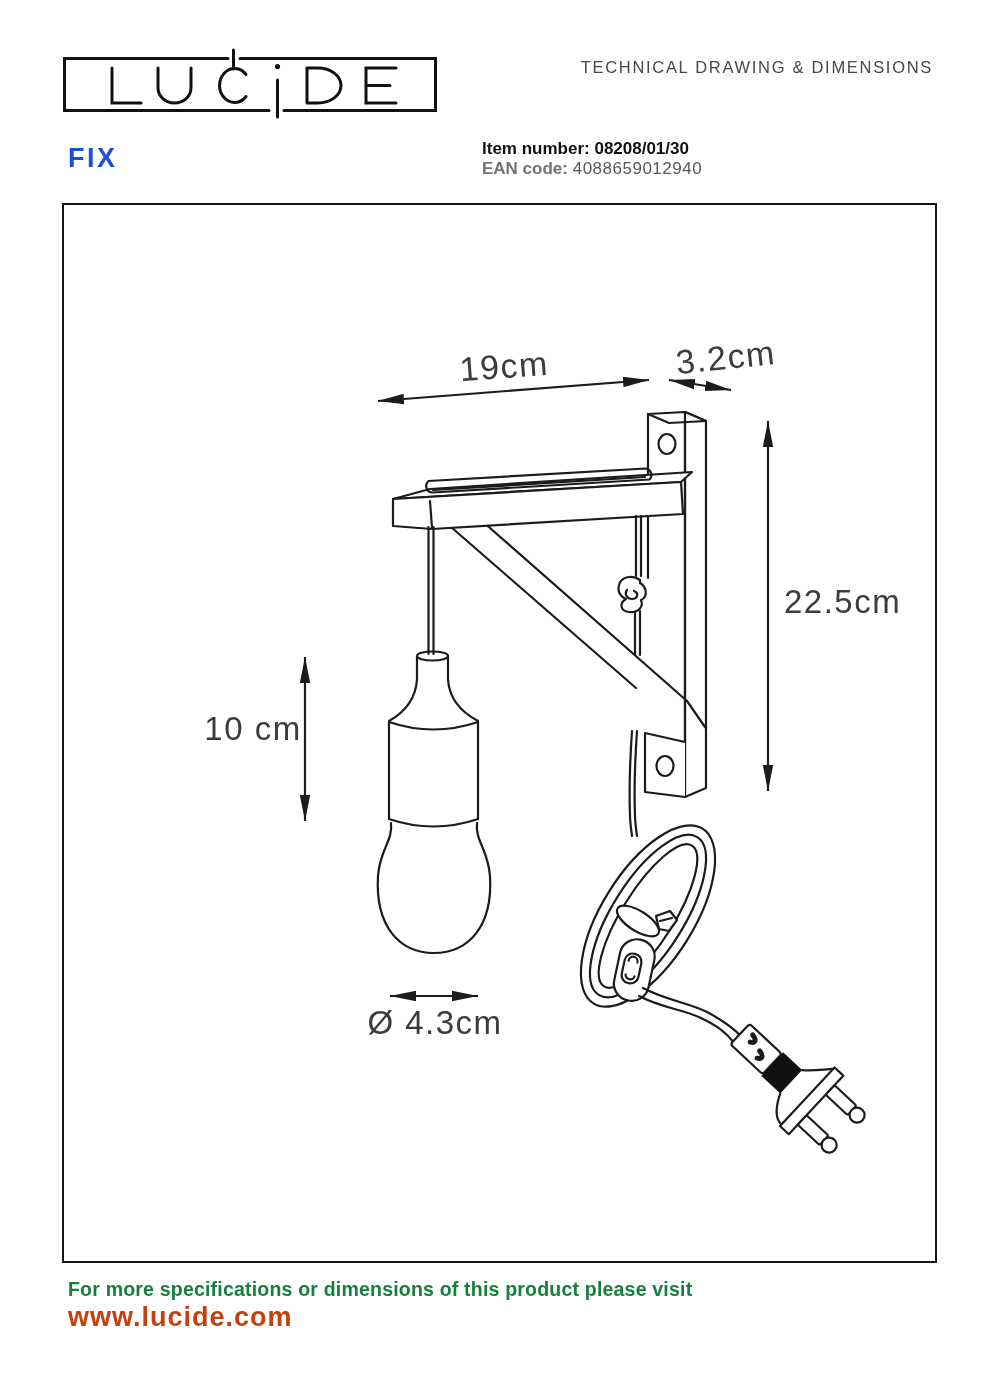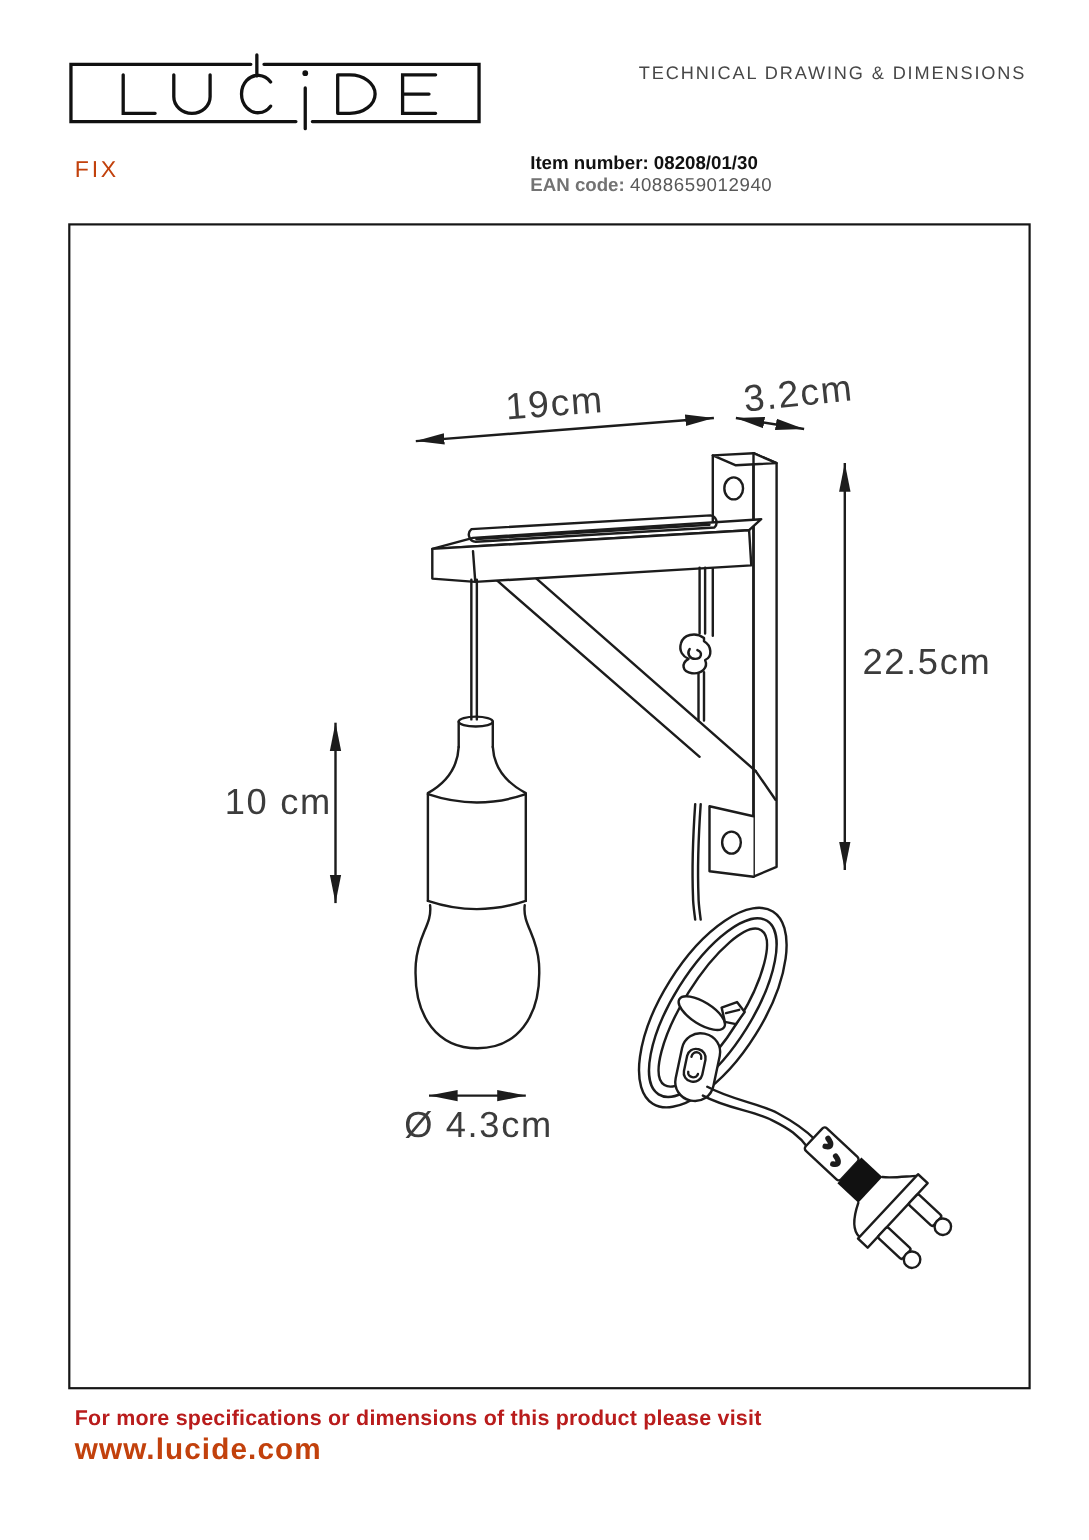--- a/index.html
+++ b/index.html
@@ -1,27 +1,27 @@
 <!DOCTYPE html>
 <html><head>
 <meta charset="utf-8">
 <style>
   html,body{margin:0;padding:0;background:#ffffff;}
   #page{position:relative;width:990px;height:1400px;background:#fff;overflow:hidden;
         font-family:"Liberation Sans", sans-serif;color:#1a1a1a;}
   #art{position:absolute;left:0;top:0;width:990px;height:1400px;}
   .abs{position:absolute;}
   .tech-title{right:57px;top:58px;font-size:16.5px;letter-spacing:1.7px;color:#474747;font-weight:400;white-space:nowrap;}
-  .product-name{left:68px;top:143px;font-size:21px;font-weight:normal;letter-spacing:2.5px;color:#c2410c;}
+  .product-name{left:68px;top:143px;font-size:27px;font-weight:bold;letter-spacing:2.5px;color:#1d4ed8;}
   .item-block{left:482px;top:139px;font-size:17px;line-height:20px;color:#111;}
   .item-line{font-weight:bold;}
   .ean-line .lbl{font-weight:bold;color:#737373;}
   .ean-line .val{font-weight:400;color:#585858;letter-spacing:0.5px;}
   .frame{left:62px;top:203px;width:871px;height:1056px;border:2.5px solid #161616;}
-  .footer-note{left:68px;top:1278px;font-size:19.5px;font-weight:700;color:#b91c1c;letter-spacing:0.2px;white-space:nowrap;}
+  .footer-note{left:68px;top:1278px;font-size:19.5px;font-weight:700;color:#15803d;letter-spacing:0.2px;white-space:nowrap;}
   .footer-site{left:68px;top:1302px;font-size:27px;font-weight:700;color:#c2410c;letter-spacing:1px;}
   .dim-label{font-family:"Liberation Sans",sans-serif;fill:#3c3c3c;letter-spacing:1.5px;}
 </style>
 </head>
 <body>
 
 <div id="page">
 
   <div class="abs tech-title">TECHNICAL DRAWING &amp; DIMENSIONS</div>
   <div class="abs product-name">FIX</div>

